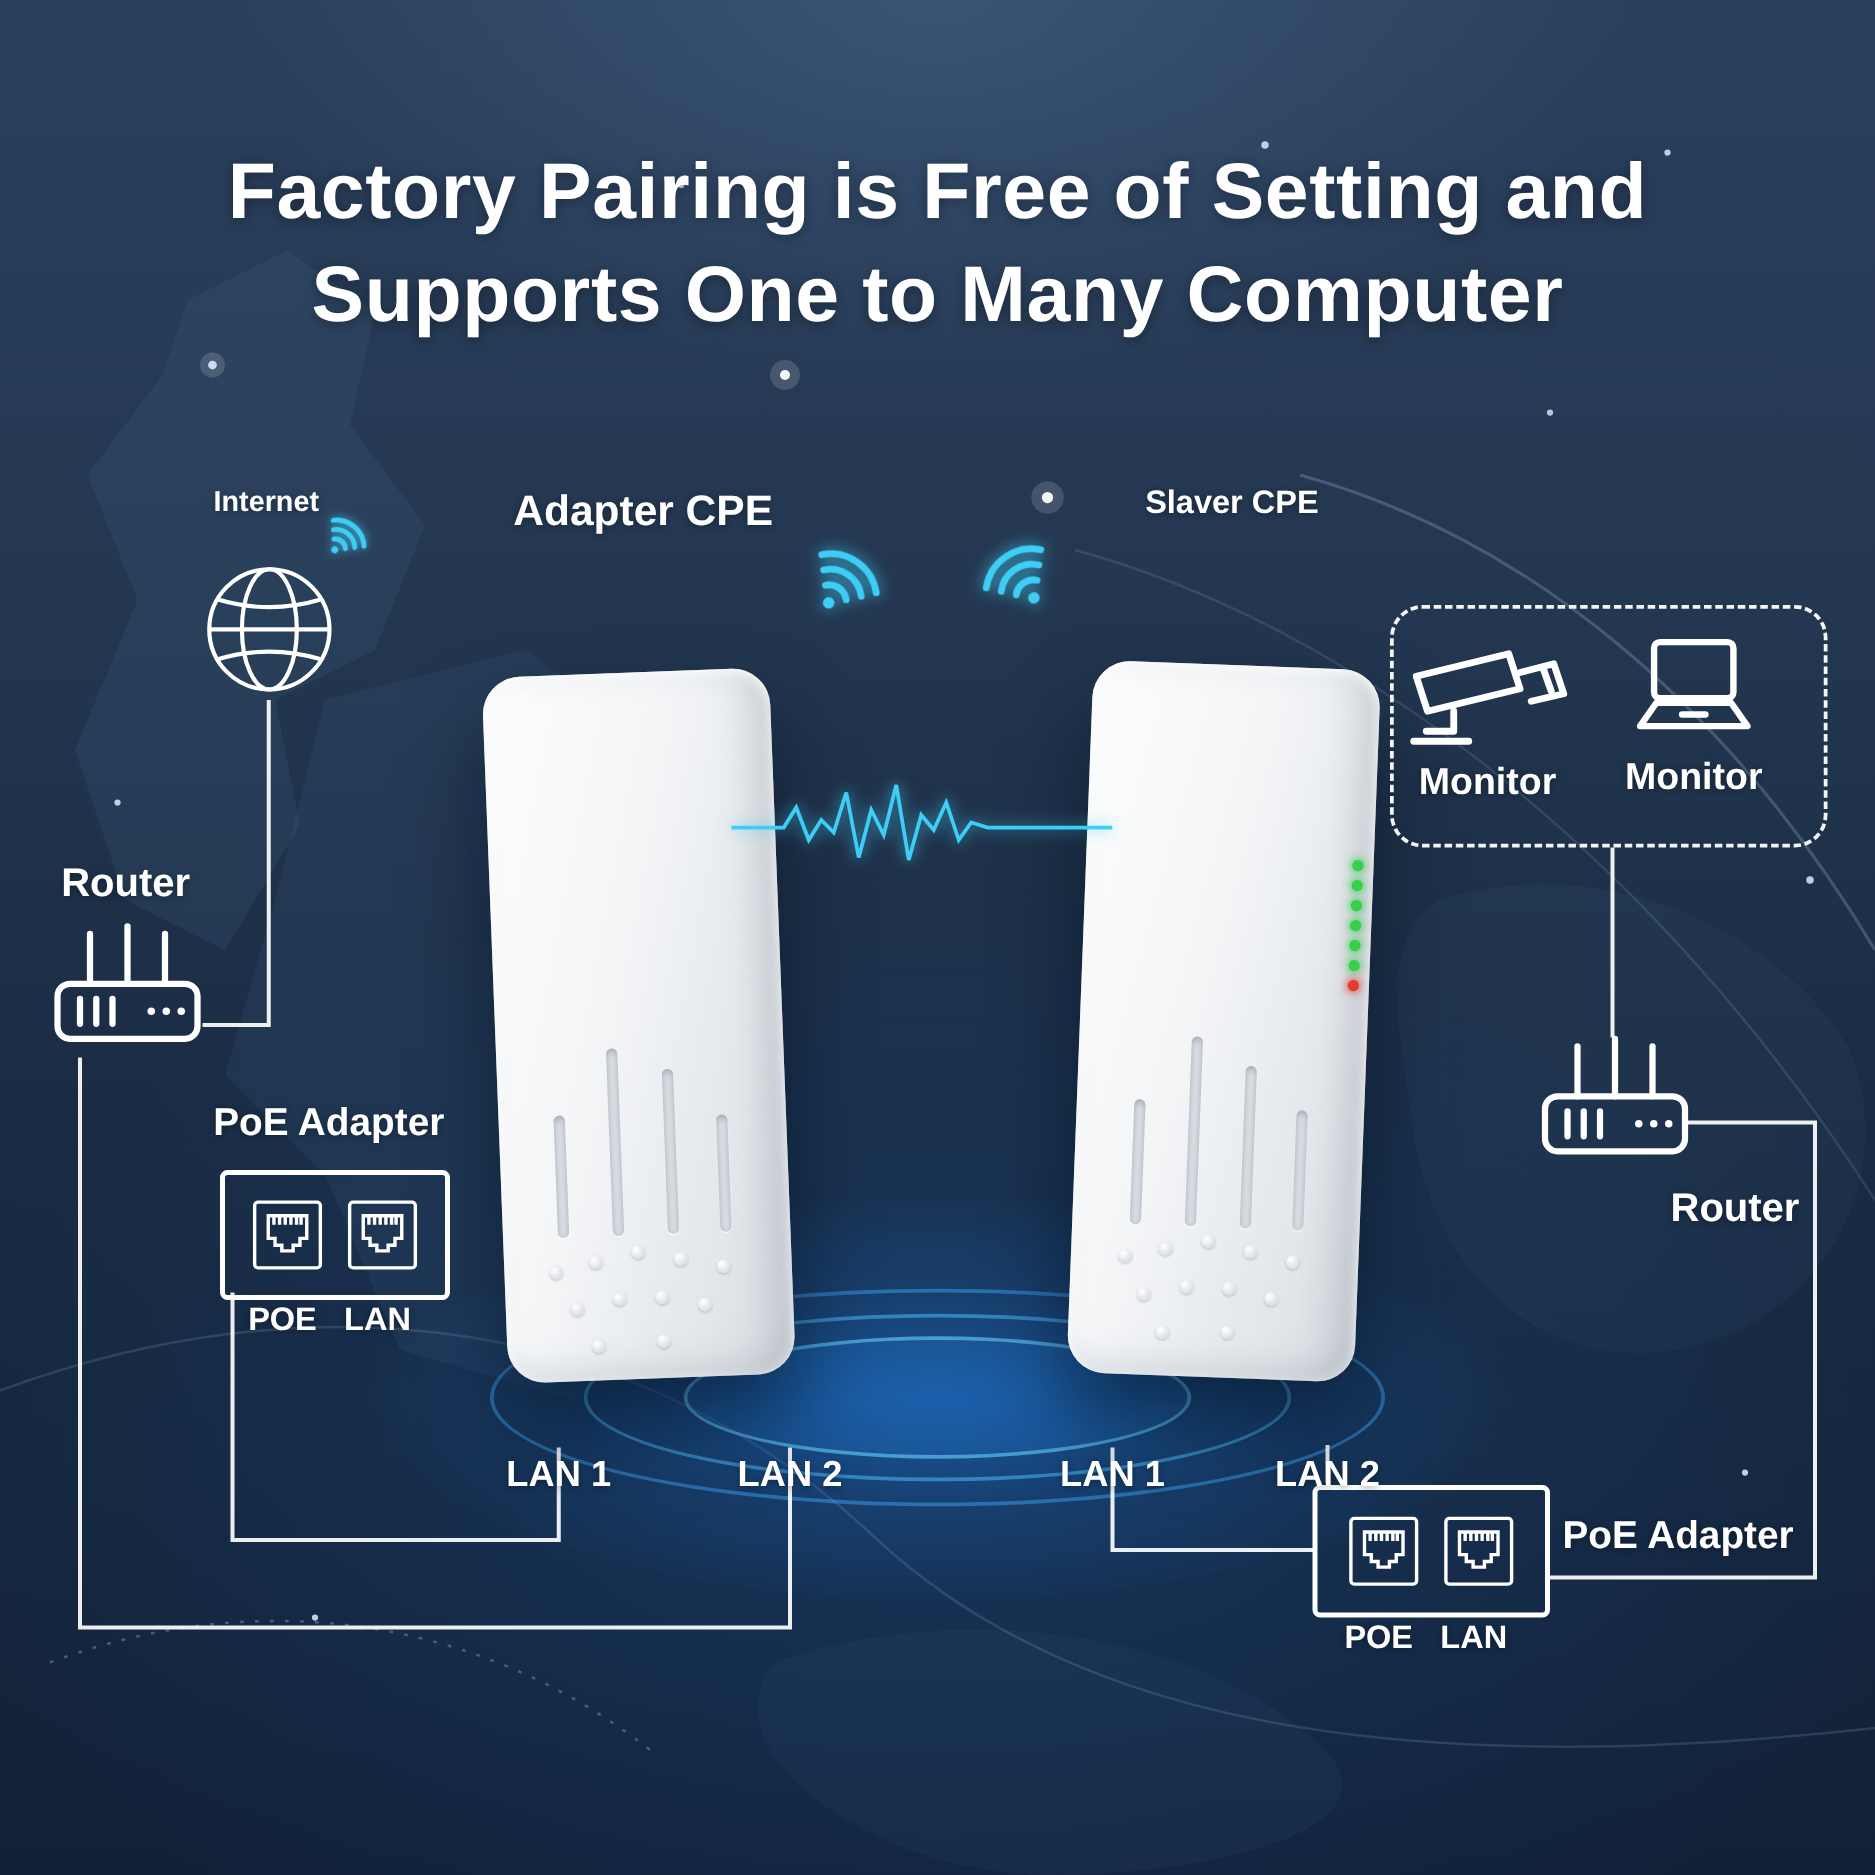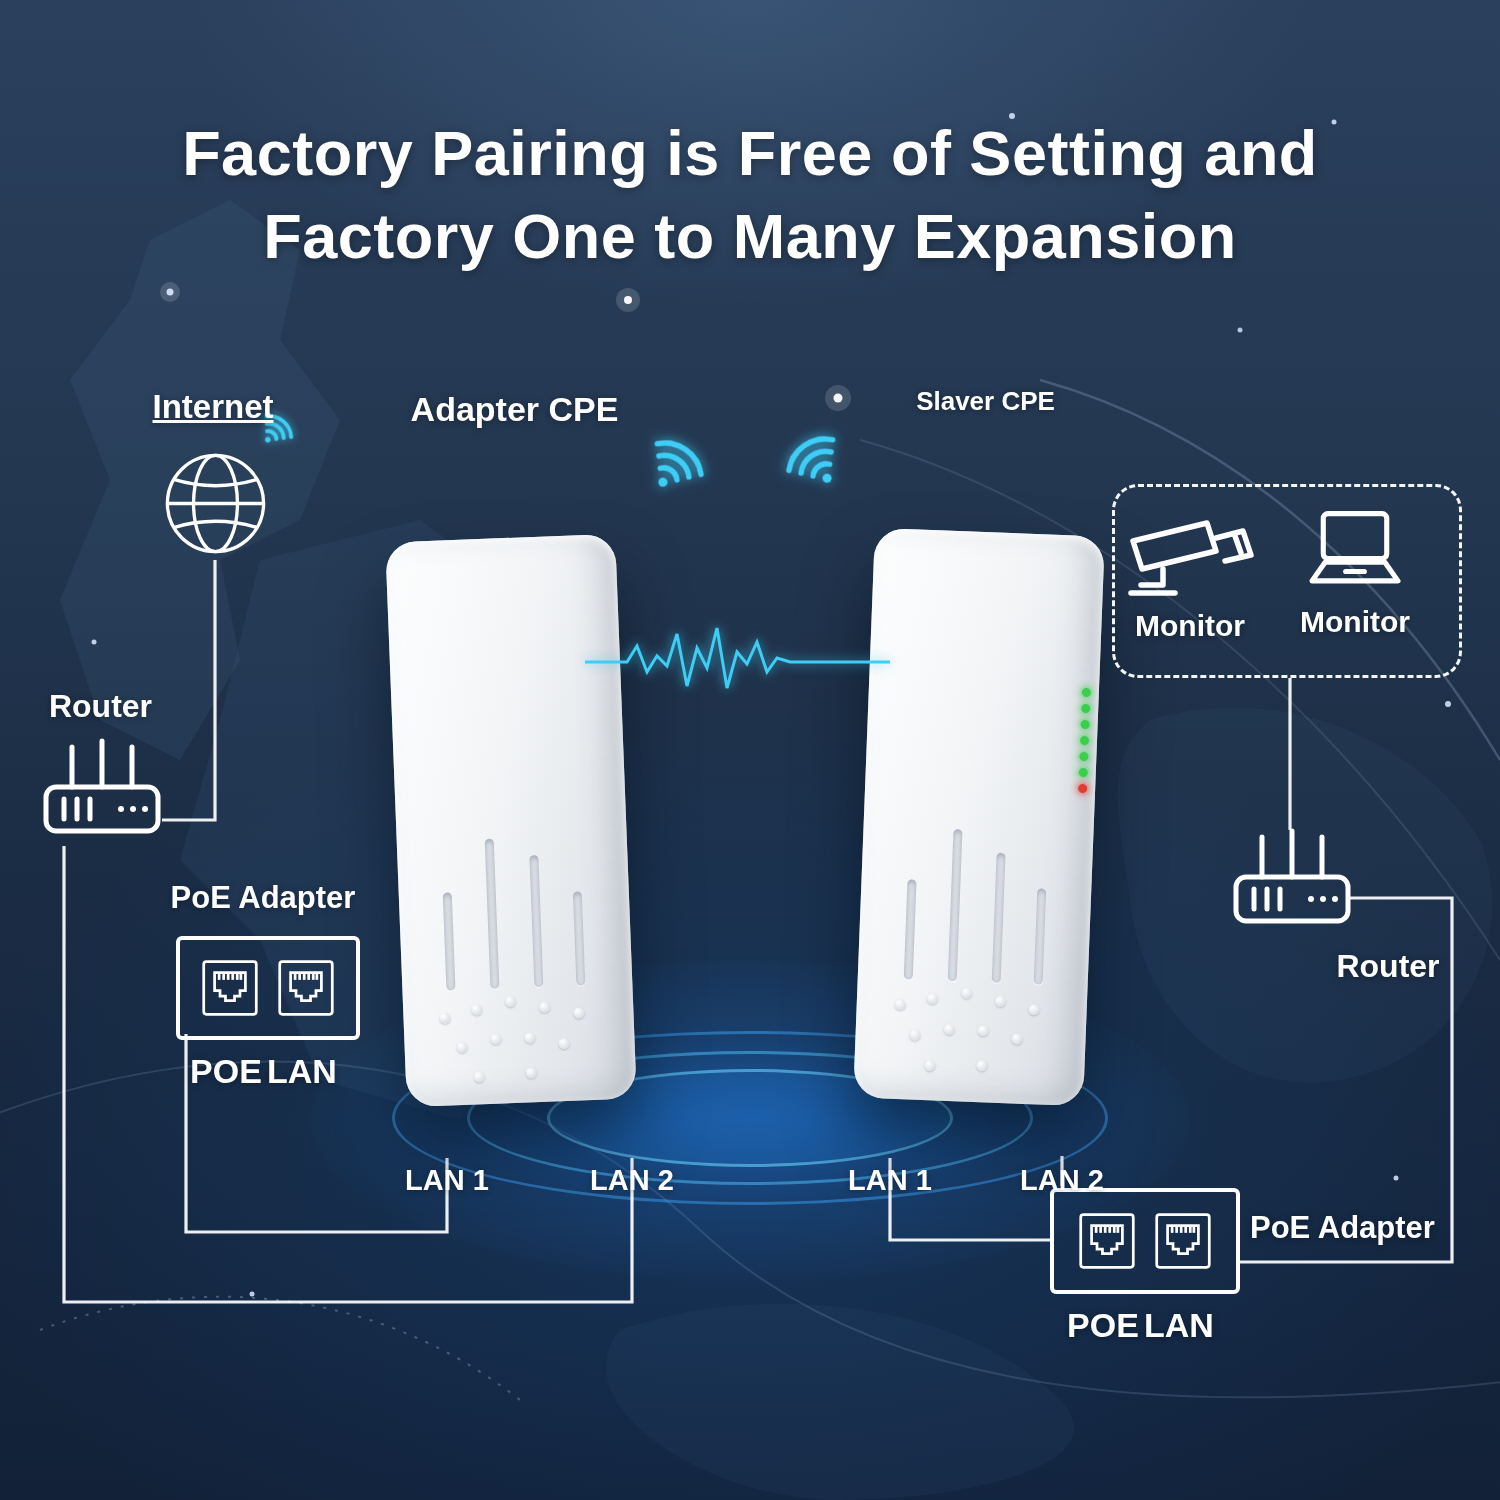--- a/index.html
+++ b/index.html
@@ -25,31 +25,31 @@
 
   svg.wires { position:absolute; inset:0; z-index:2; }
   svg.wires polyline { fill:none; stroke:#fff; stroke-width:3.2; opacity:.92; }
 
   .title { position:absolute; left:0; top:112px; width:100%; text-align:center; z-index:6;
     color:#fff; font-weight:700; font-size:63px; line-height:1.32; letter-spacing:.5px;
     text-shadow:0 2px 10px rgba(0,0,0,.35); }
 
   .label { position:absolute; color:#fff; font-weight:bold; text-align:center; z-index:6;
     text-shadow:0 1px 6px rgba(0,0,0,.35); }
-  .lbl-internet     { left:128px;  top:388px;  width:170px; font-size:33px;text-decoration:underline; }
+  .lbl-internet     { left:128px;  top:388px;  width:170px; font-size:23px; }
   .lbl-master       { left:392px;  top:390px;  width:245px; font-size:34px; }
   .lbl-slaver       { left:868px;  top:386px;  width:235px; font-size:26px; }
   .lbl-router-left  { left:28px;   top:688px;  width:145px; font-size:32px; }
   .lbl-poe-left     { left:148px;  top:880px;  width:230px; font-size:31px; }
   .lbl-router-right { left:1328px; top:948px;  width:120px; font-size:32px; }
   .lbl-poe-right    { left:1250px; top:1210px; width:220px; font-size:31px; text-align:left; }
   .lbl-lan { width:110px; top:1164px; font-size:29px; }
   .lbl-m-lan1 { left:392px; }  .lbl-m-lan2 { left:577px; }
   .lbl-s-lan1 { left:835px; }  .lbl-s-lan2 { left:1007px; }
-  .lbl-port { width:80px; font-size:34px;margin-top:12px; }
+  .lbl-port { width:80px; font-size:26px; }
   .lbl-poe-l { left:186px;  top:1040px; }
   .lbl-lan-l { left:262px;  top:1040px; }
   .lbl-poe-r { left:1063px; top:1294px; }
   .lbl-lan-r { left:1139px; top:1294px; }
 
   .icon { position:absolute; z-index:5; }
   .globe { left:158px; top:446px; width:115px; height:115px; }
   .wifi-internet { left:256px; top:410px; width:40px; height:40px; transform:rotate(40deg);
     filter:drop-shadow(0 0 4px rgba(62,205,245,.8)); }
   .wifi-left  { left:642px; top:432px; width:66px; height:66px; transform:rotate(35deg);
@@ -135,21 +135,21 @@
     <polyline points="64,846 64,1302 632,1302 632,1158"></polyline>
     <polyline points="186,1034 186,1232 447,1232 447,1158"></polyline>
     <polyline points="1290,678 1290,830"></polyline>
     <polyline points="1346,898 1452,898 1452,1262 1236,1262"></polyline>
     <polyline points="890,1158 890,1240 1052,1240"></polyline>
     <polyline points="1062,1156 1062,1186"></polyline>
   </svg>
 
   <div class="title">
     <div>Factory Pairing is Free of Setting and</div>
-    <div>Factory One to Many Expansion</div>
+    <div>Supports One to Many Computer</div>
   </div>
 
   <div class="label lbl-internet">Internet</div>
   <svg class="icon wifi-internet" viewBox="0 0 72 72">
     <g fill="none" stroke="#3ecdf5" stroke-width="7" stroke-linecap="round">
       <path d="M25 48 a 15 15 0 0 1 22 0"></path>
         <path d="M16 38 a 27 27 0 0 1 40 0"></path>
         <path d="M7 28 a 40 40 0 0 1 58 0"></path>
     </g>
       <circle cx="36" cy="59" r="5" fill="#3ecdf5"></circle>

